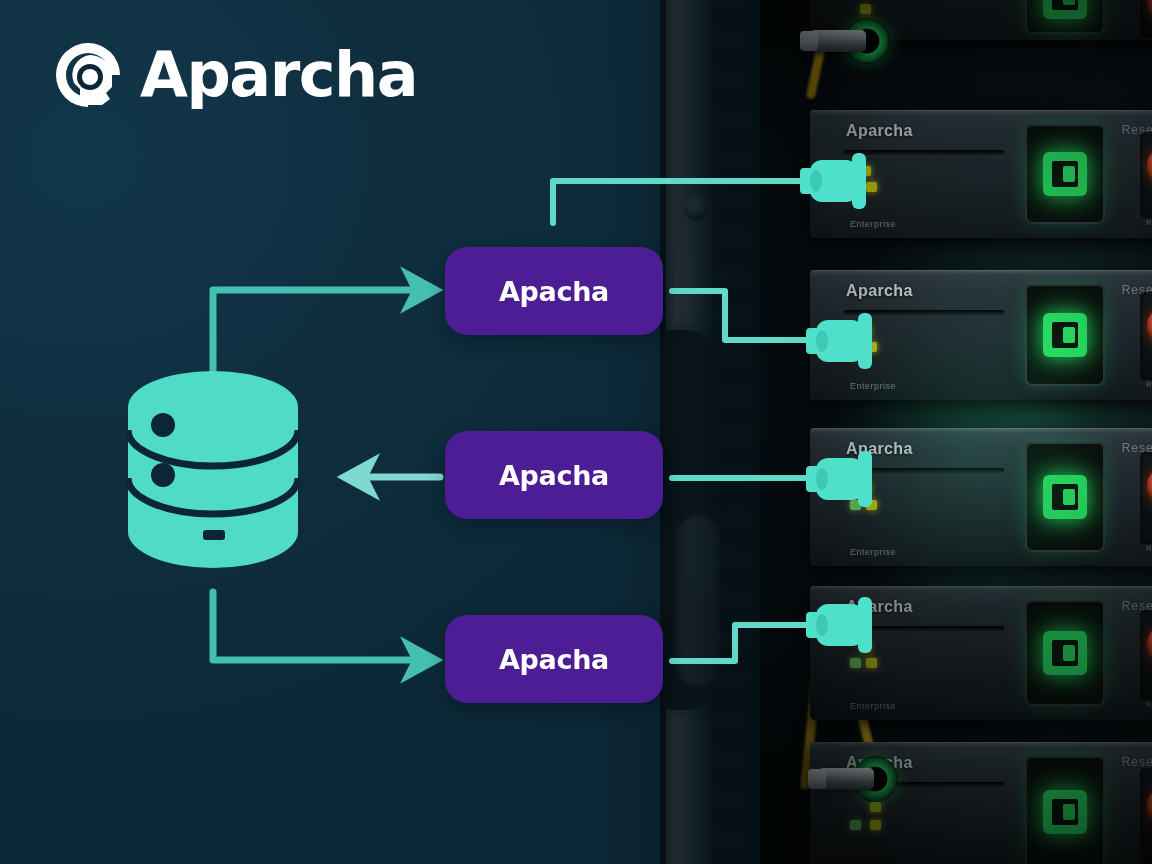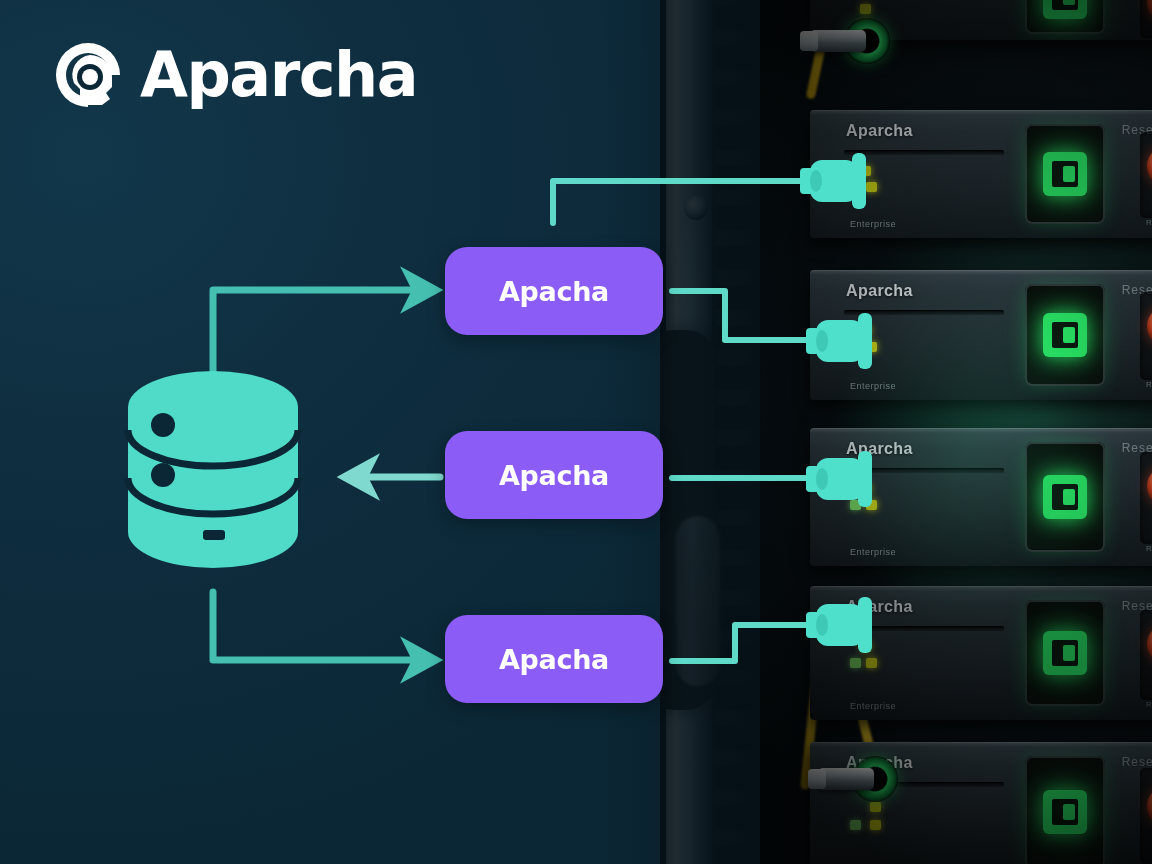--- a/index.html
+++ b/index.html
@@ -184,21 +184,21 @@
   .logo-text{
     color:#ffffff; font-size:62px; font-weight:700; letter-spacing:-1.5px;
     font-family:"DejaVu Sans", sans-serif;
   }
 
   
   .svg-layer{ position:absolute; left:0; top:0; width:1152px; height:864px; }
 
   .node{
     position:absolute; width:218px; height:88px; border-radius:22px;
-    background:#8b5cf6;
+    background:#4c1d95;
     display:flex; align-items:center; justify-content:center;
     box-shadow:0 6px 18px rgba(0,0,0,.28);
   }
   .node-label{
     color:#ffffff; font-size:27px; font-weight:700; letter-spacing:-.3px;
     font-family:"DejaVu Sans", sans-serif;
   }
 </style>
 </head>
 <body>

